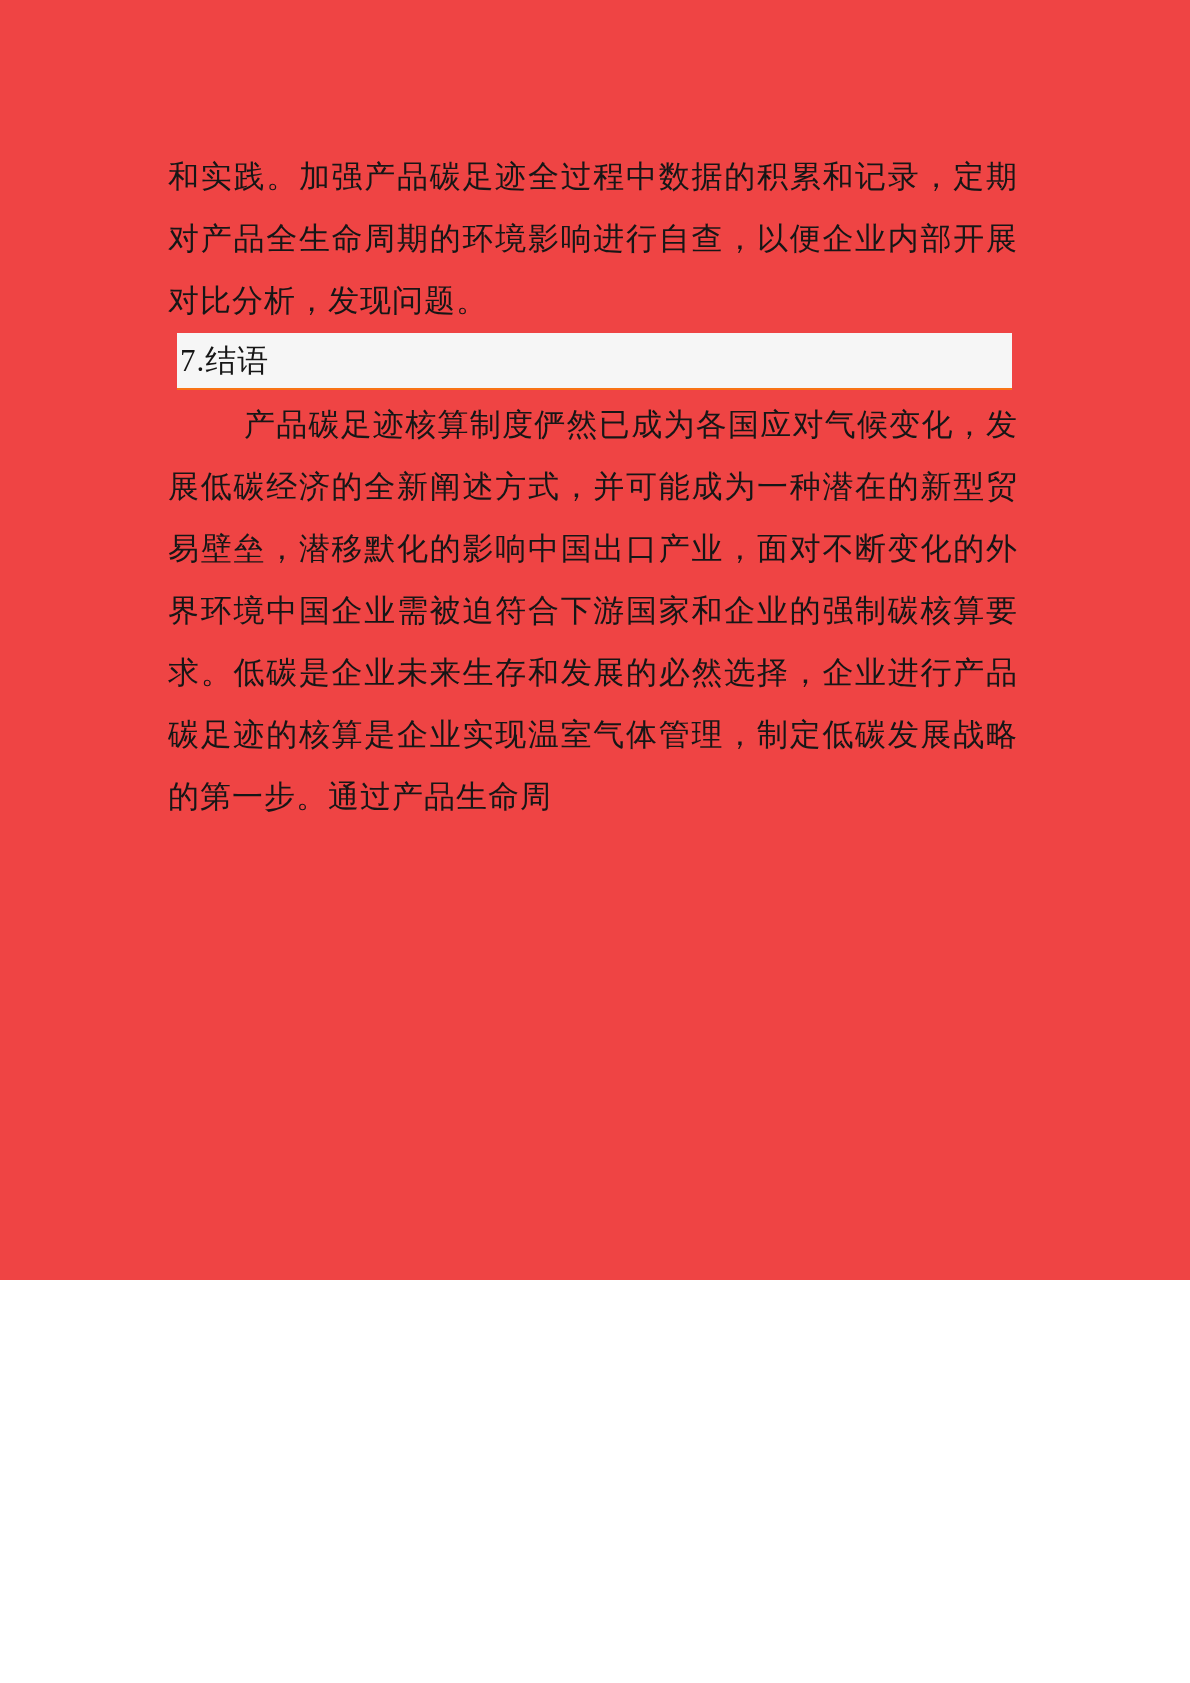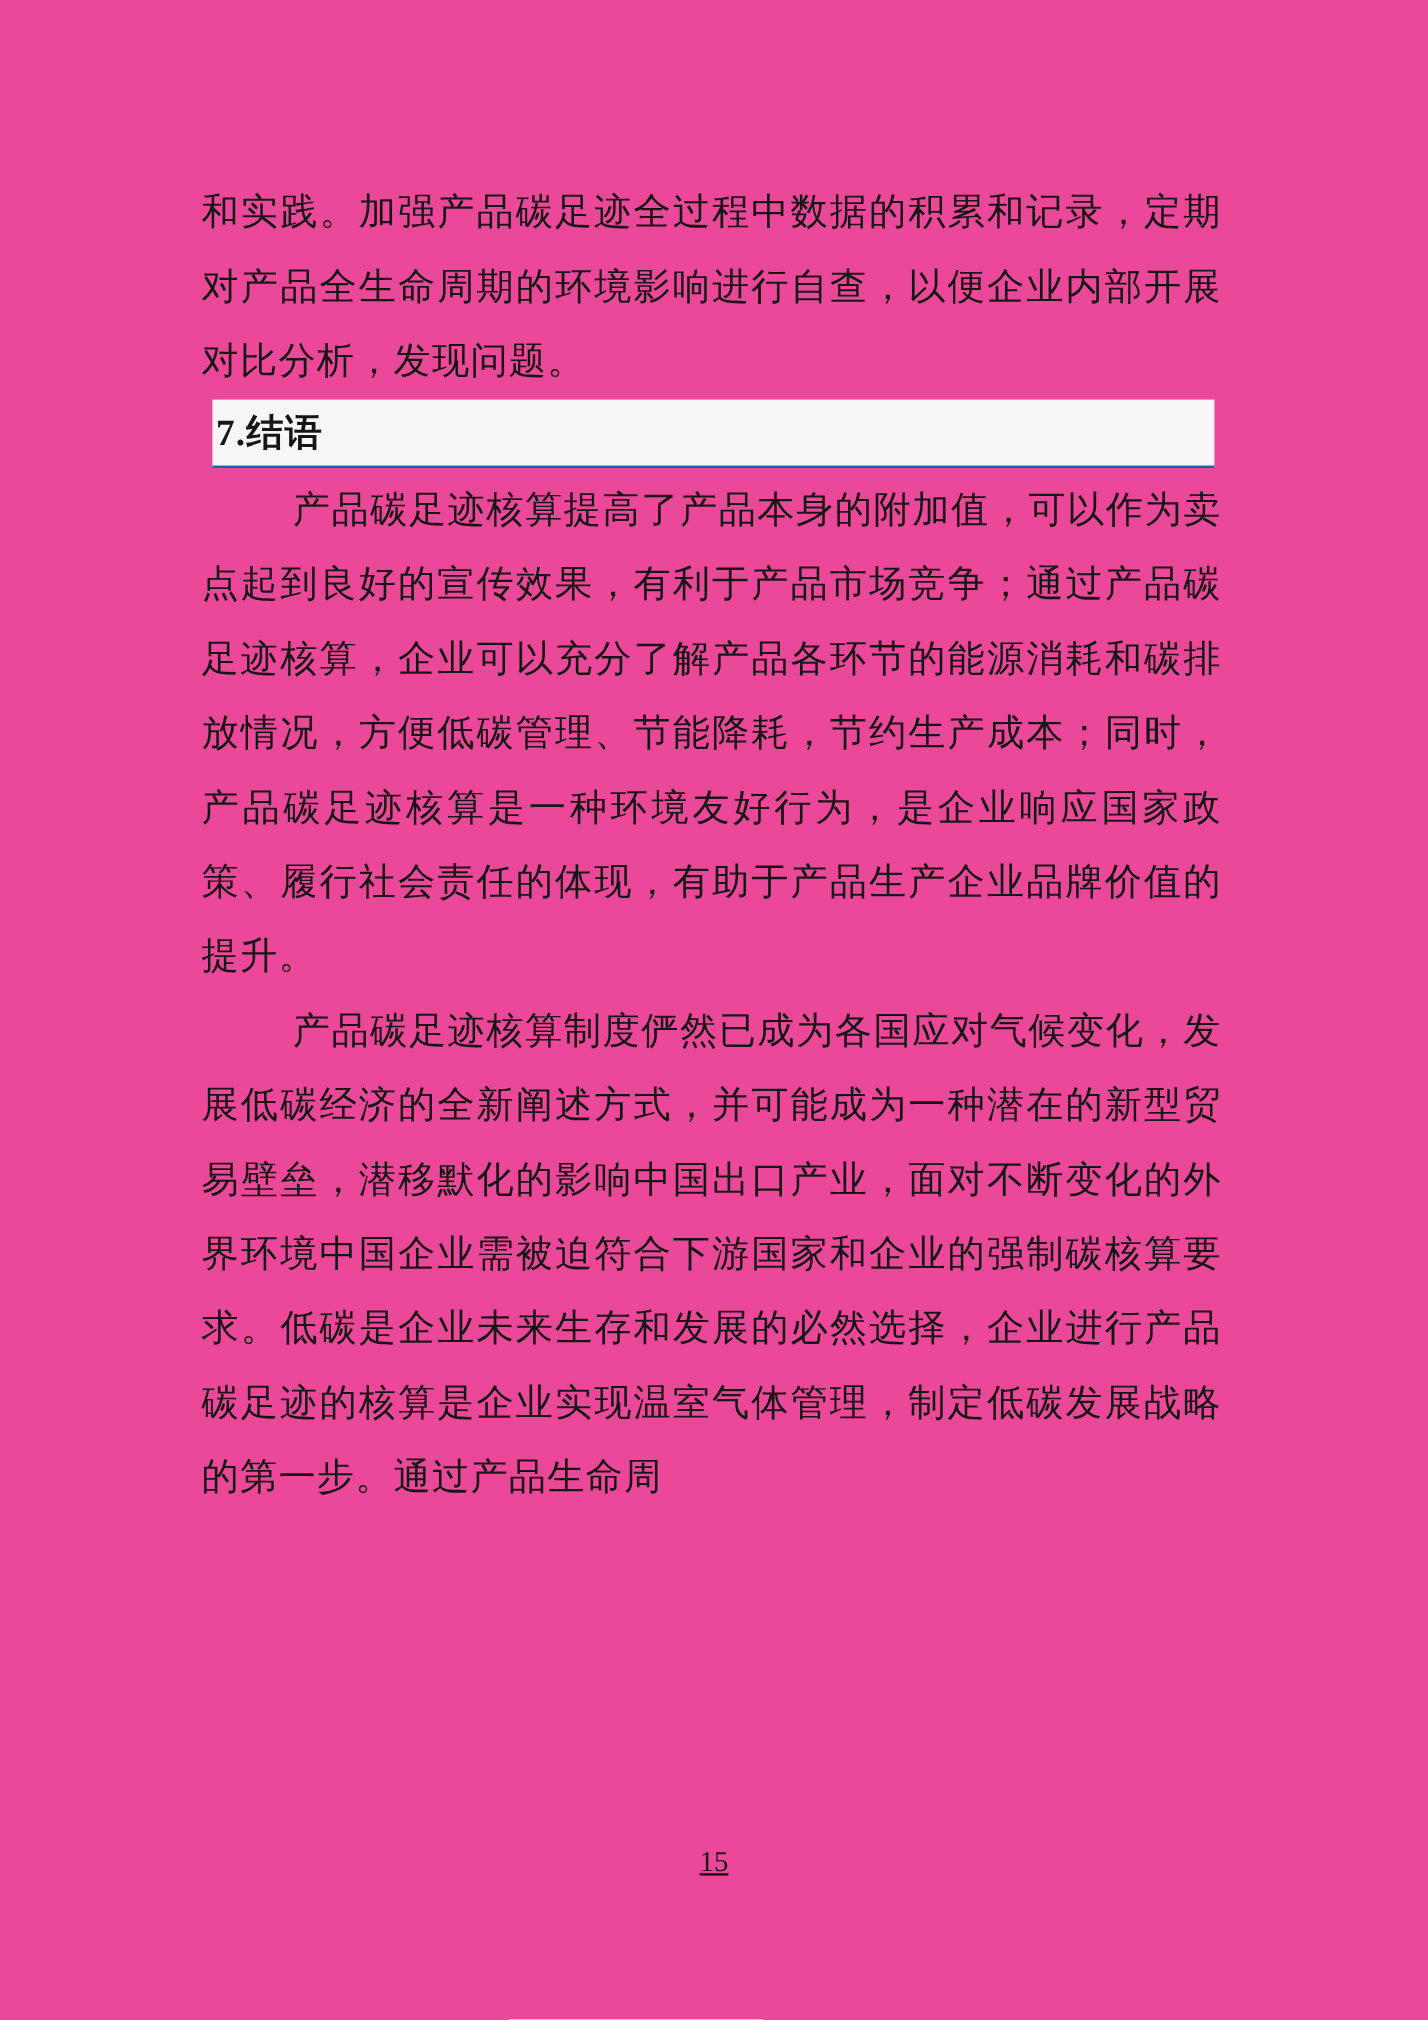--- a/index.html
+++ b/index.html
@@ -3,22 +3,22 @@
 <meta charset="utf-8">
 <style>
   html, body {
     margin: 0;
     padding: 0;
     background: #ffffff;
   }
   .page {
     position: relative;
     width: 1190px;
-    height: 1683px;
-    background: #ec4899;
+    height: 1280px;
+    background: #ef4444;
     overflow: hidden;
     font-family: "Liberation Serif", "DejaVu Serif", serif;
     color: #161616;
   }
   .content {
     position: absolute;
     left: 168px;
     top: 146px;
     width: 850px;
     font-size: 31px;
@@ -28,23 +28,23 @@
   }
   .para {
     margin: 0;
   }
   .para.indented {
     text-indent: 76px;
   }
   .section-heading {
     margin: 1px 6px 4px 9px;
     background: #f6f6f6;
-    border-bottom: 2px solid #0369a1;
+    border-bottom: 2px solid #f97316;
     font-size: 31px;
-    font-weight: bold;
+    font-weight: normal;
     line-height: 55px;
     padding-left: 3px;
     text-align: left;
     text-indent: 0;
     letter-spacing: 1px;
   }
   .page-number {
     position: absolute;
     left: 0;
     right: 0;
@@ -56,17 +56,16 @@
     text-decoration: underline;
   }
 </style>
 </head>
 <body>
 
 <div class="page">
   <div class="content">
     <p class="para">和实践。加强产品碳足迹全过程中数据的积累和记录，定期对产品全生命周期的环境影响进行自查，以便企业内部开展对比分析，发现问题。</p>
     <h2 class="section-heading">7.结语</h2>
-    <p class="para indented">产品碳足迹核算提高了产品本身的附加值，可以作为卖点起到良好的宣传效果，有利于产品市场竞争；通过产品碳足迹核算，企业可以充分了解产品各环节的能源消耗和碳排放情况，方便低碳管理、节能降耗，节约生产成本；同时，产品碳足迹核算是一种环境友好行为，是企业响应国家政策、履行社会责任的体现，有助于产品生产企业品牌价值的提升。</p>
     <p class="para indented">产品碳足迹核算制度俨然已成为各国应对气候变化，发展低碳经济的全新阐述方式，并可能成为一种潜在的新型贸易壁垒，潜移默化的影响中国出口产业，面对不断变化的外界环境中国企业需被迫符合下游国家和企业的强制碳核算要求。低碳是企业未来生存和发展的必然选择，企业进行产品碳足迹的核算是企业实现温室气体管理，制定低碳发展战略的第一步。通过产品生命周</p>
   </div>
   <div class="page-number">15</div>
 </div>
 
 </body></html>

